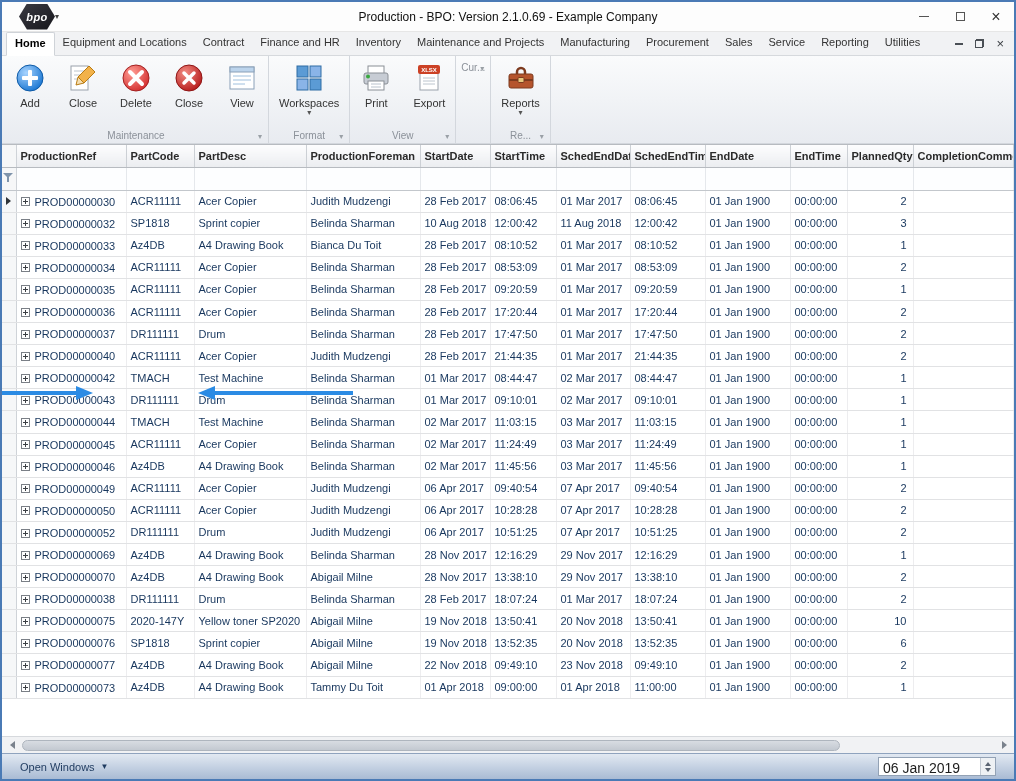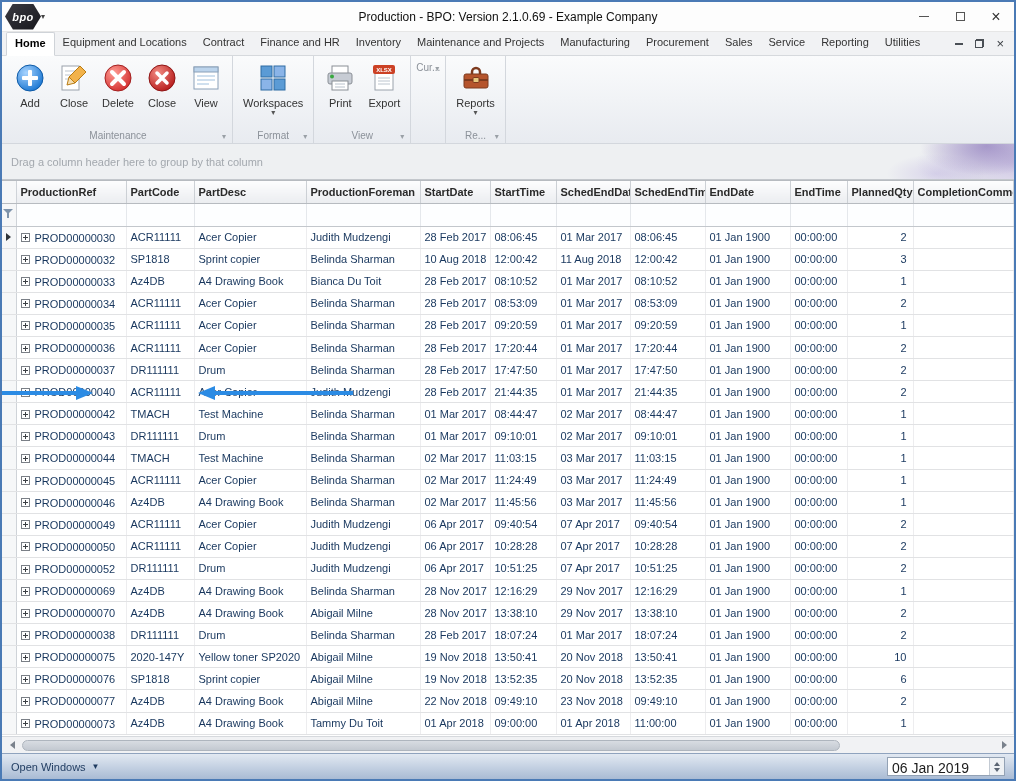--- a/index.html
+++ b/index.html
@@ -5,21 +5,21 @@
   * { margin:0; padding:0; box-sizing:border-box; }
   html,body { width:1016px; height:781px; }
   body { font-family:"Liberation Sans", sans-serif; background:#9a9a9a; }
 
   .window { position:relative; width:1016px; height:781px; border:2px solid #4a7ab5;
             background:#fff; display:flex; flex-direction:column; overflow:hidden; }
 
   
   .titlebar { height:30px; background:#fdfdfd; border-bottom:1px solid #e6e6e6;
               display:flex; align-items:center; position:relative; flex:0 0 30px; }
-  .logo-wrap { display:flex; align-items:center; gap:0; padding-left:3px; z-index:2; }
+  .logo-wrap { display:flex; align-items:center; gap:0; padding-left:17px; z-index:2; }
   .logo { width:36px; height:26px; background:linear-gradient(145deg,#3a3a42,#17171c);
           clip-path:polygon(22% 0,78% 0,100% 50%,78% 100%,22% 100%,0 50%);
           color:#fff; font-style:italic; font-weight:bold; font-size:11px;
           display:flex; align-items:center; justify-content:center; letter-spacing:.5px; }
   .logo-caret { font-size:8px; color:#444; }
   .title { position:absolute; left:0; right:0; text-align:center; font-size:12px; color:#111; pointer-events:none; }
   .win-controls { margin-left:auto; display:flex; z-index:2; }
   .wc { width:36px; height:29px; display:flex; align-items:center; justify-content:center; color:#444; }
   .g-min { width:10px; height:1px; background:#555; display:block; }
   .g-max { width:9px; height:9px; border:1px solid #555; display:block; }
@@ -37,21 +37,21 @@
   .g-mdimin { width:8px; height:2px; background:#4a4f55; display:block; }
   .g-restore { position:relative; width:9px; height:9px; display:block; }
   .g-restore::before { content:""; position:absolute; right:0; top:0; width:6px; height:6px; border:1px solid #4a4f55; }
   .g-restore::after  { content:""; position:absolute; left:0; bottom:0; width:6px; height:6px; border:1px solid #4a4f55; background:#f1f2f4; }
   .g-mdix { font-size:13px; color:#3c4045; line-height:1; }
 
   
   .ribbon { height:88px; flex:0 0 88px; background:linear-gradient(#fafbfc,#e8ebf0);
             border-bottom:1px solid #d3d7dd; display:flex; padding-left:2px; }
   .rgroup { display:flex; flex-direction:column; border-right:1px solid #d3d7dd; padding:3px 5px 0; position:relative; }
-  .rrow { display:flex; flex:1; align-items:flex-start; gap:2px; }
+  .rrow { display:flex; flex:1; align-items:flex-start; gap:11px; }
   .rbtn { display:flex; flex-direction:column; align-items:center; padding:3px 5px 1px; min-width:42px; border-radius:3px; }
   .ricon { width:32px; height:32px; }
   .ricon svg { display:block; }
   .rlbl { font-size:11px; color:#333; margin-top:3px; white-space:nowrap; }
   .rcaret { font-size:8px; color:#555; line-height:7px; }
   .rcap { height:16px; display:flex; align-items:center; justify-content:center;
           font-size:10px; color:#8b9199; position:relative; }
   .capcaret { position:absolute; right:1px; bottom:2px; font-size:8px; color:#9aa0a6; }
 
   
@@ -99,21 +99,21 @@
              display:flex; align-items:center; padding:0 3px; }
   .sarrow { width:14px; height:13px; display:flex; align-items:center; justify-content:center; }
   .tri-left  { width:0; height:0; border-top:4px solid transparent; border-bottom:4px solid transparent; border-right:5px solid #7a828c; }
   .tri-right { width:0; height:0; border-top:4px solid transparent; border-bottom:4px solid transparent; border-left:5px solid #7a828c; }
   .strack { flex:1; height:13px; position:relative; }
   .sthumb { position:absolute; left:3px; top:1px; width:818px; height:11px;
             background:linear-gradient(#d8dce2,#c3c9d1); border:1px solid #aeb5be; border-radius:6px; }
 
   
   .statusbar { height:26px; flex:0 0 26px; background:linear-gradient(#e2e9f2,#a9bbd4);
-               border-top:1px solid #8fa3be; display:flex; align-items:center; padding:0 9px;gap:14px; }
+               border-top:1px solid #8fa3be; display:flex; align-items:center; padding:0 18px;gap:14px; }
   .openwin { display:flex; align-items:center; gap:6px; font-size:11px; color:#1e3a5f; }
   .ow-caret { font-size:8px; color:#1e3a5f; }
   .datebox { margin-left:auto; width:118px; height:19px; background:#fff; border:1px solid #93a2b5;
              display:flex; align-items:stretch; }
   .dateval { flex:1; font-size:14px; color:#1c1c1c; padding:2px 4px 0; }
   .spinner { width:15px; border-left:1px solid #c3cad3; background:#eef1f4;
              display:flex; flex-direction:column; align-items:center; justify-content:center; gap:2px; }
   .spin-up   { width:0; height:0; border-left:3px solid transparent; border-right:3px solid transparent; border-bottom:4px solid #5a6472; }
   .spin-down { width:0; height:0; border-left:3px solid transparent; border-right:3px solid transparent; border-top:4px solid #5a6472; }
 
@@ -331,24 +331,20 @@
             <div class="rcaret">▾</div>
           </div>
         </div>
         <div class="rcap">
           <span>Re...</span>
           <span class="capcaret">▾</span>
         </div>
       </div>
     </div>
 
-  <div class="groupby">
-    <span class="groupby-text">Drag a column header here to group by that column</span>
-    <div class="swirl"></div>
-  </div>
 
   <div class="gridwrap">
     <table id="grid-table">
         <colgroup>
           <col style="width: 14px;">
           <col style="width: 110px;">
           <col style="width: 68px;">
           <col style="width: 112px;">
           <col style="width: 114px;">
           <col style="width: 70px;">

